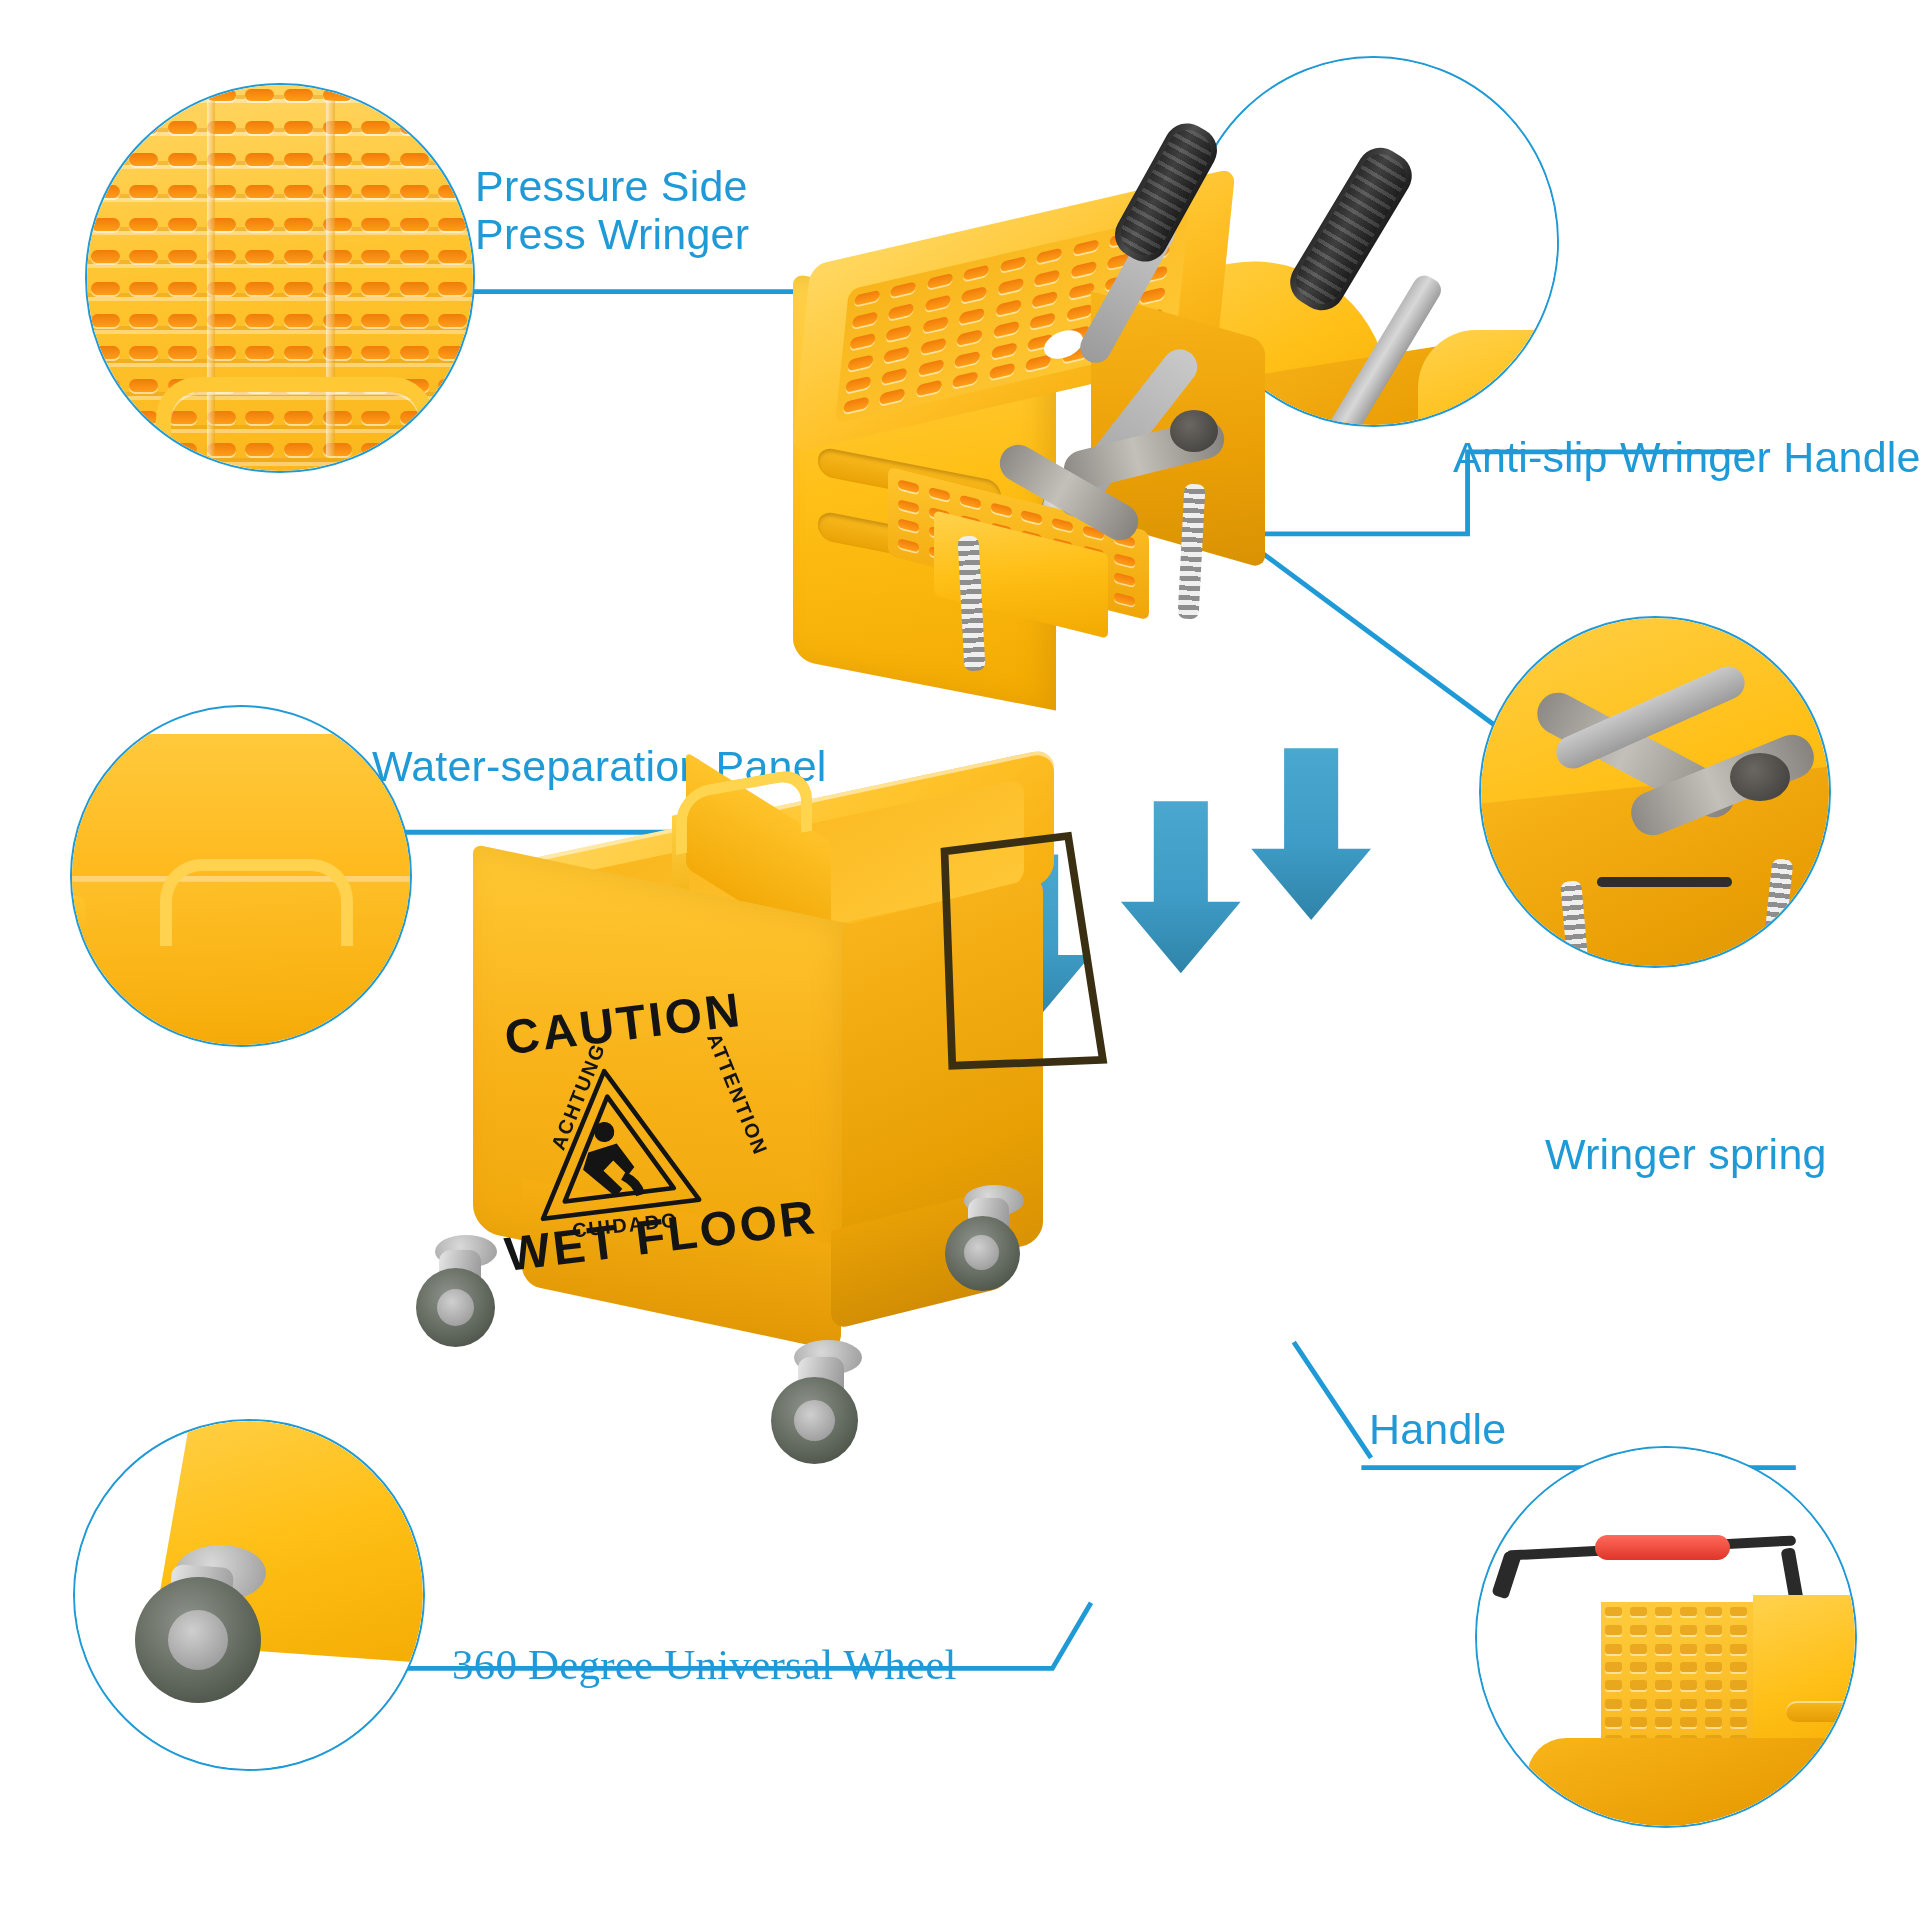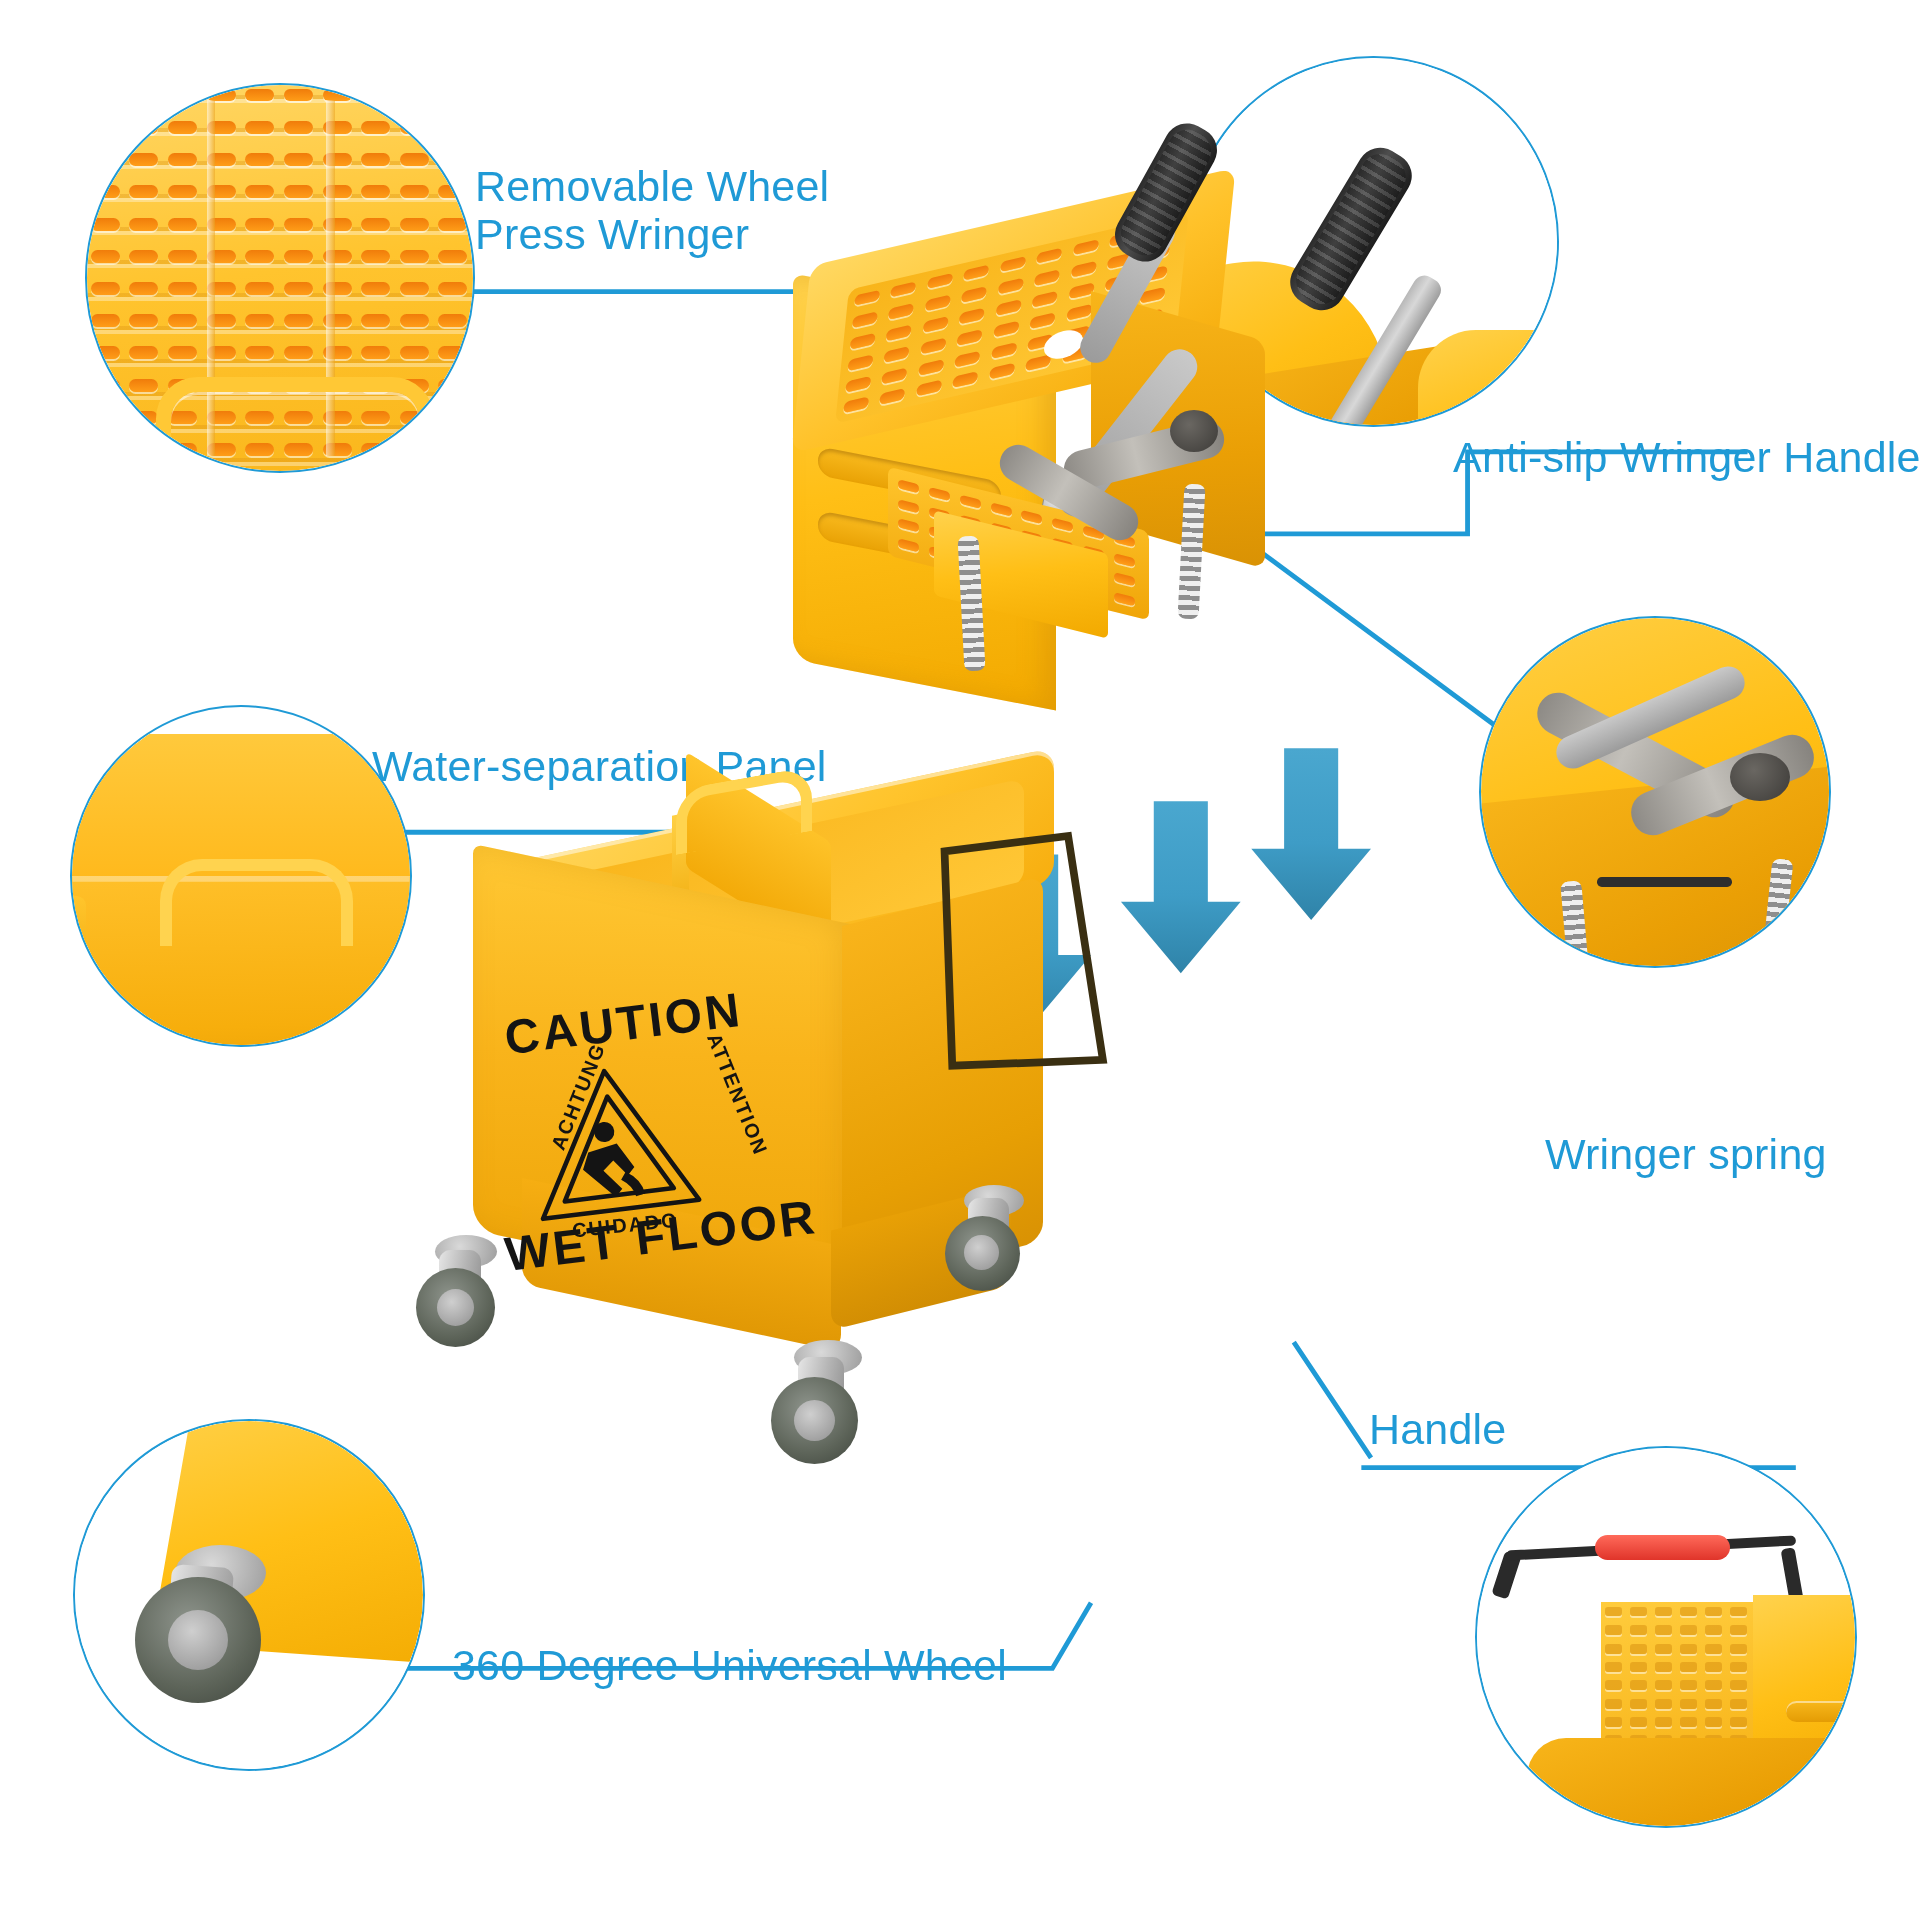--- a/index.html
+++ b/index.html
@@ -121,32 +121,32 @@
       <path d="M380,862 L800,862 L900,985"></path>
 
       <path d="M1290,560 L1560,760"></path>
 
       <path d="M1340,1390 L1420,1510 M1410,1520 L1860,1520"></path>
 
       <path d="M420,1728 L1090,1728 L1130,1660"></path>
     </g>
   </svg>
 
-  <div class="label" style="left:475px;top:162px;">Removable Wheel
+  <div class="label" style="left:475px;top:162px;">Pressure Side
 Press Wringer</div>
 
   <div class="label" style="left:1453px;top:433px;">Anti-slip Wringer Handle</div>
 
   <div class="label" style="left:372px;top:742px;">Water-separation Panel</div>
 
   <div class="label" style="left:1545px;top:1130px;">Wringer spring</div>
 
   <div class="label" style="left:1369px;top:1405px;">Handle</div>
 
-  <div class="label" style="left:452px;top:1641px;">360 Degree Universal Wheel</div>
+  <div class="label" style="left:452px;top:1641px;font-family:Liberation Serif, serif;">360 Degree Universal Wheel</div>
 
   <div class="inset" style="left:85px;top:83px;width:386px;height:386px;">
     <div class="clip">
       <div class="grid-plate"></div>
       <div class="holes" id="holes-a">
           <div class="hole" style="width: 29px; height: 12.6px; left: 3.9px; top: 3.9px;"></div>
           <div class="hole" style="width: 29px; height: 12.6px; left: 42px; top: 3.9px;"></div>
           <div class="hole" style="width: 29px; height: 12.6px; left: 81px; top: 3.9px;"></div>
           <div class="hole" style="width: 29px; height: 12.6px; left: 120px; top: 3.9px;"></div>
           <div class="hole" style="width: 29px; height: 12.6px; left: 158px; top: 3.9px;"></div>

